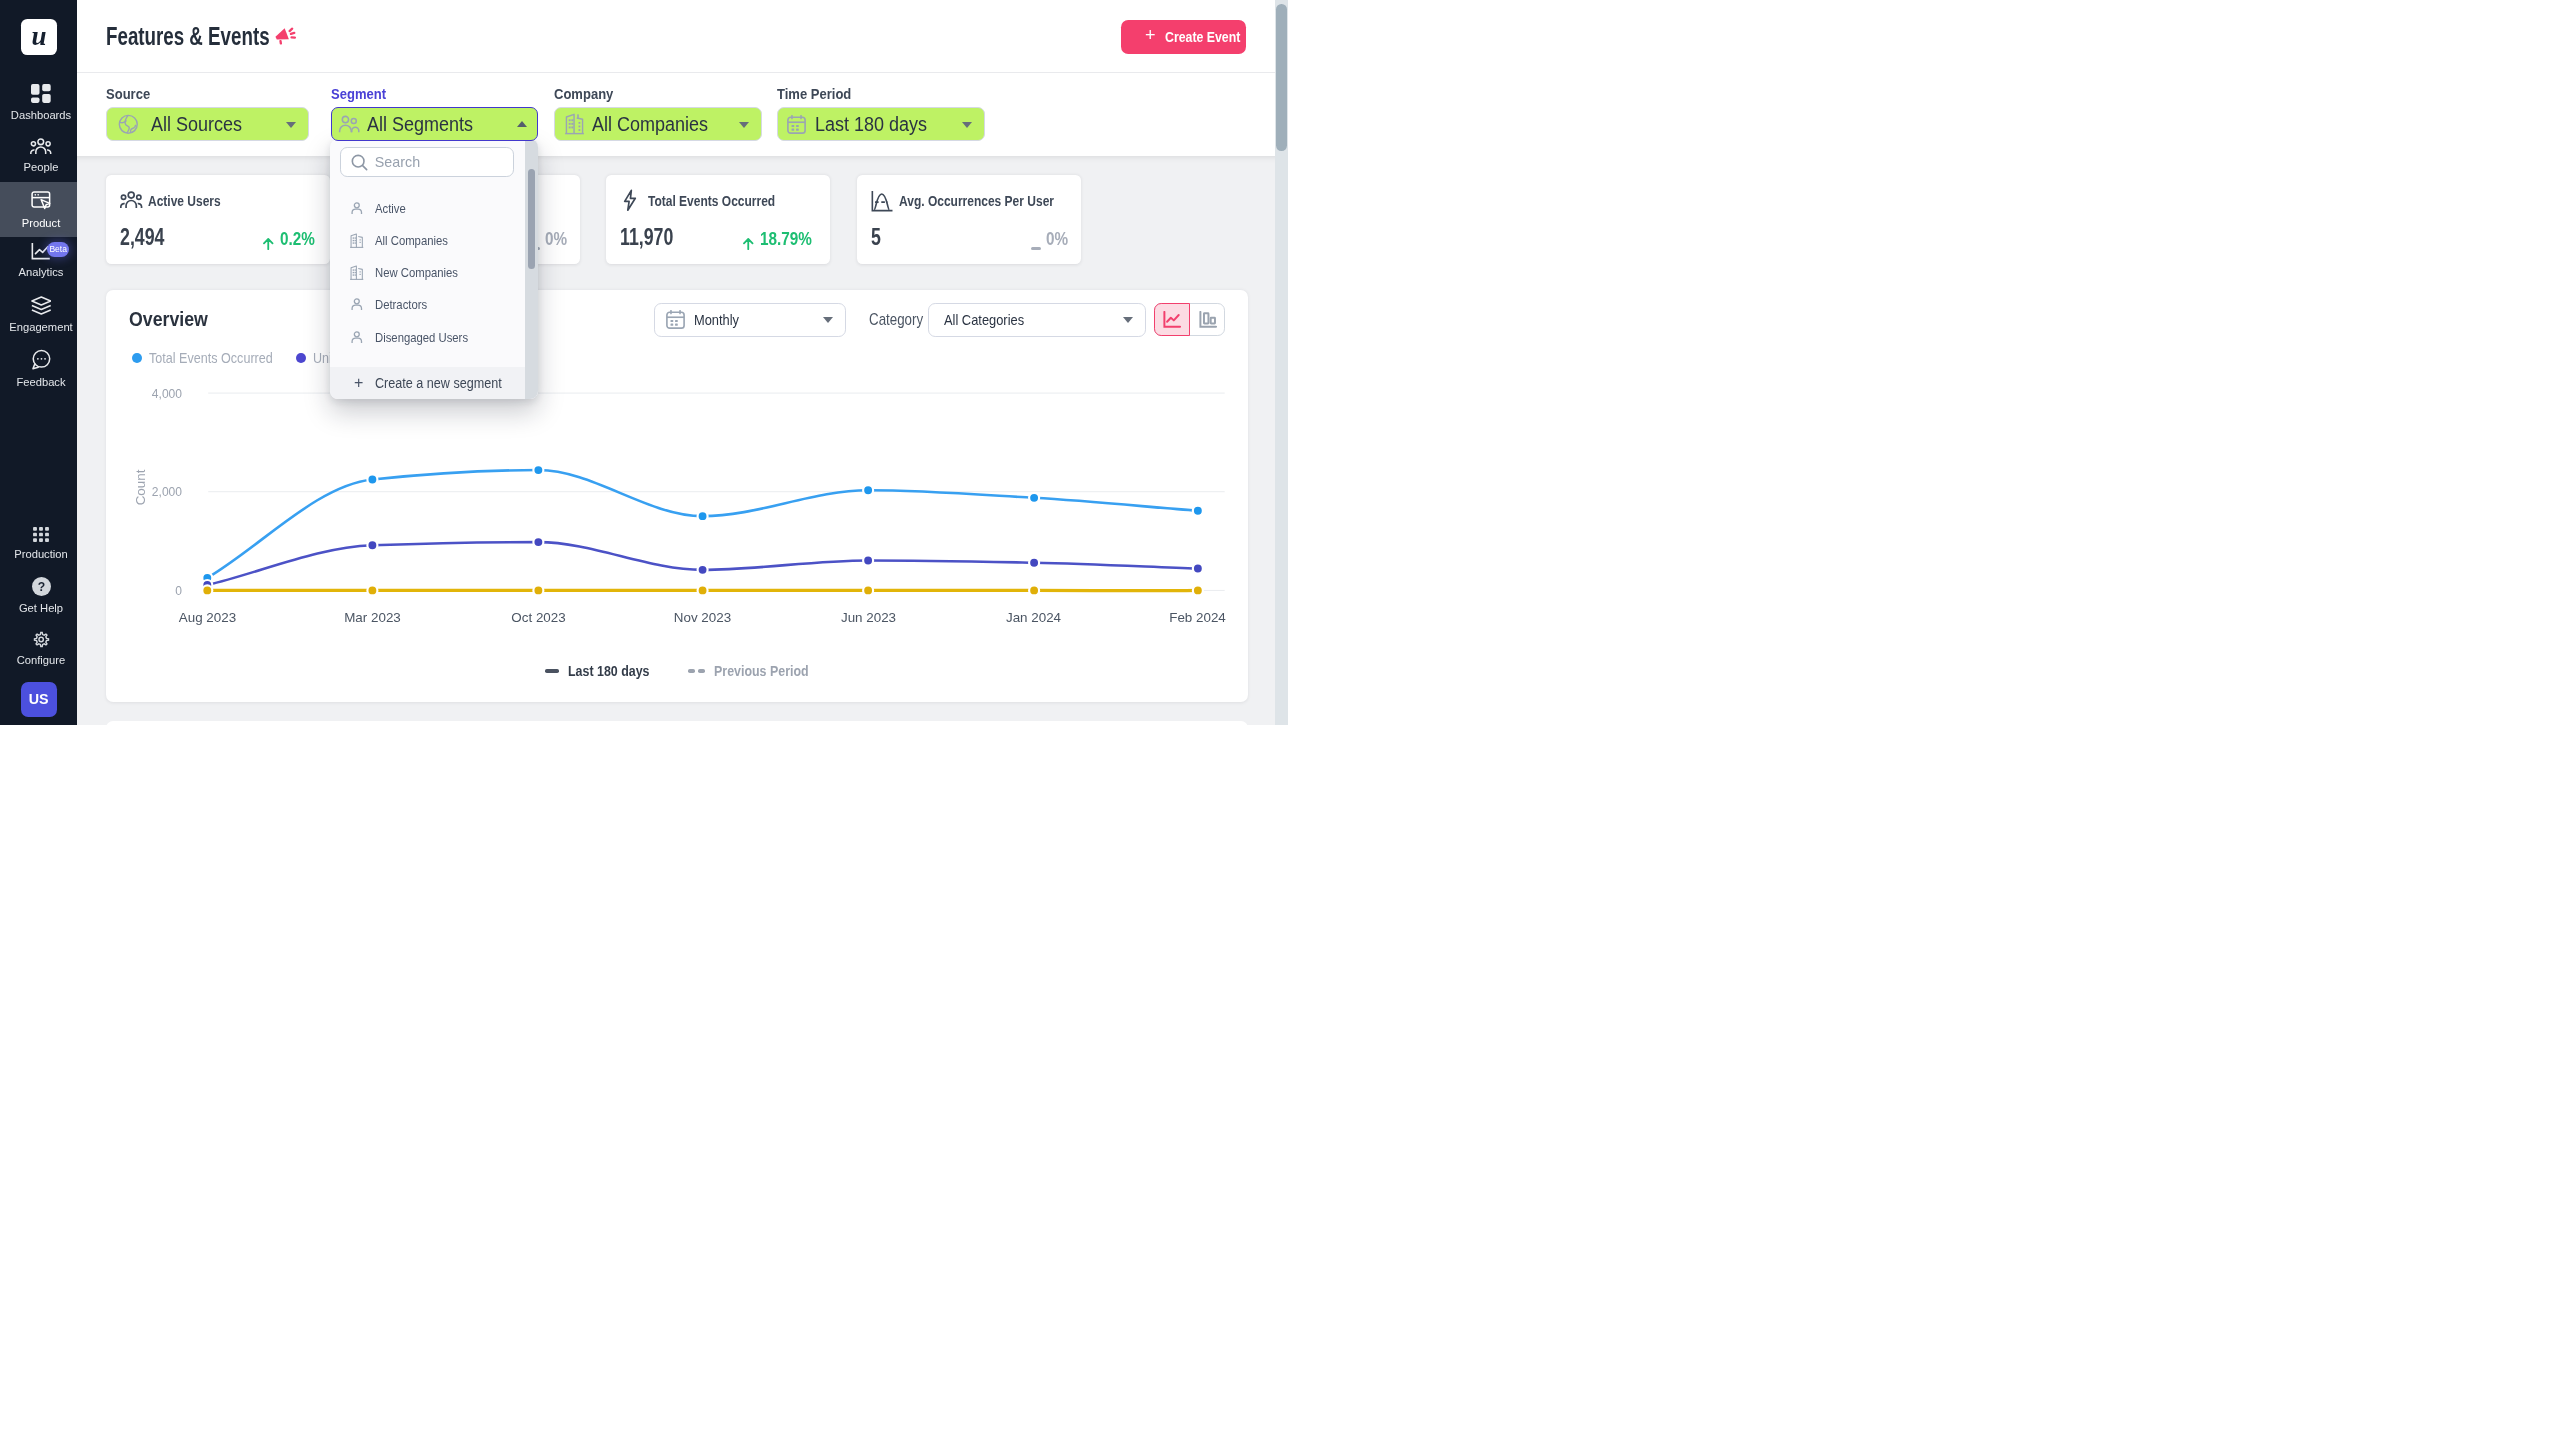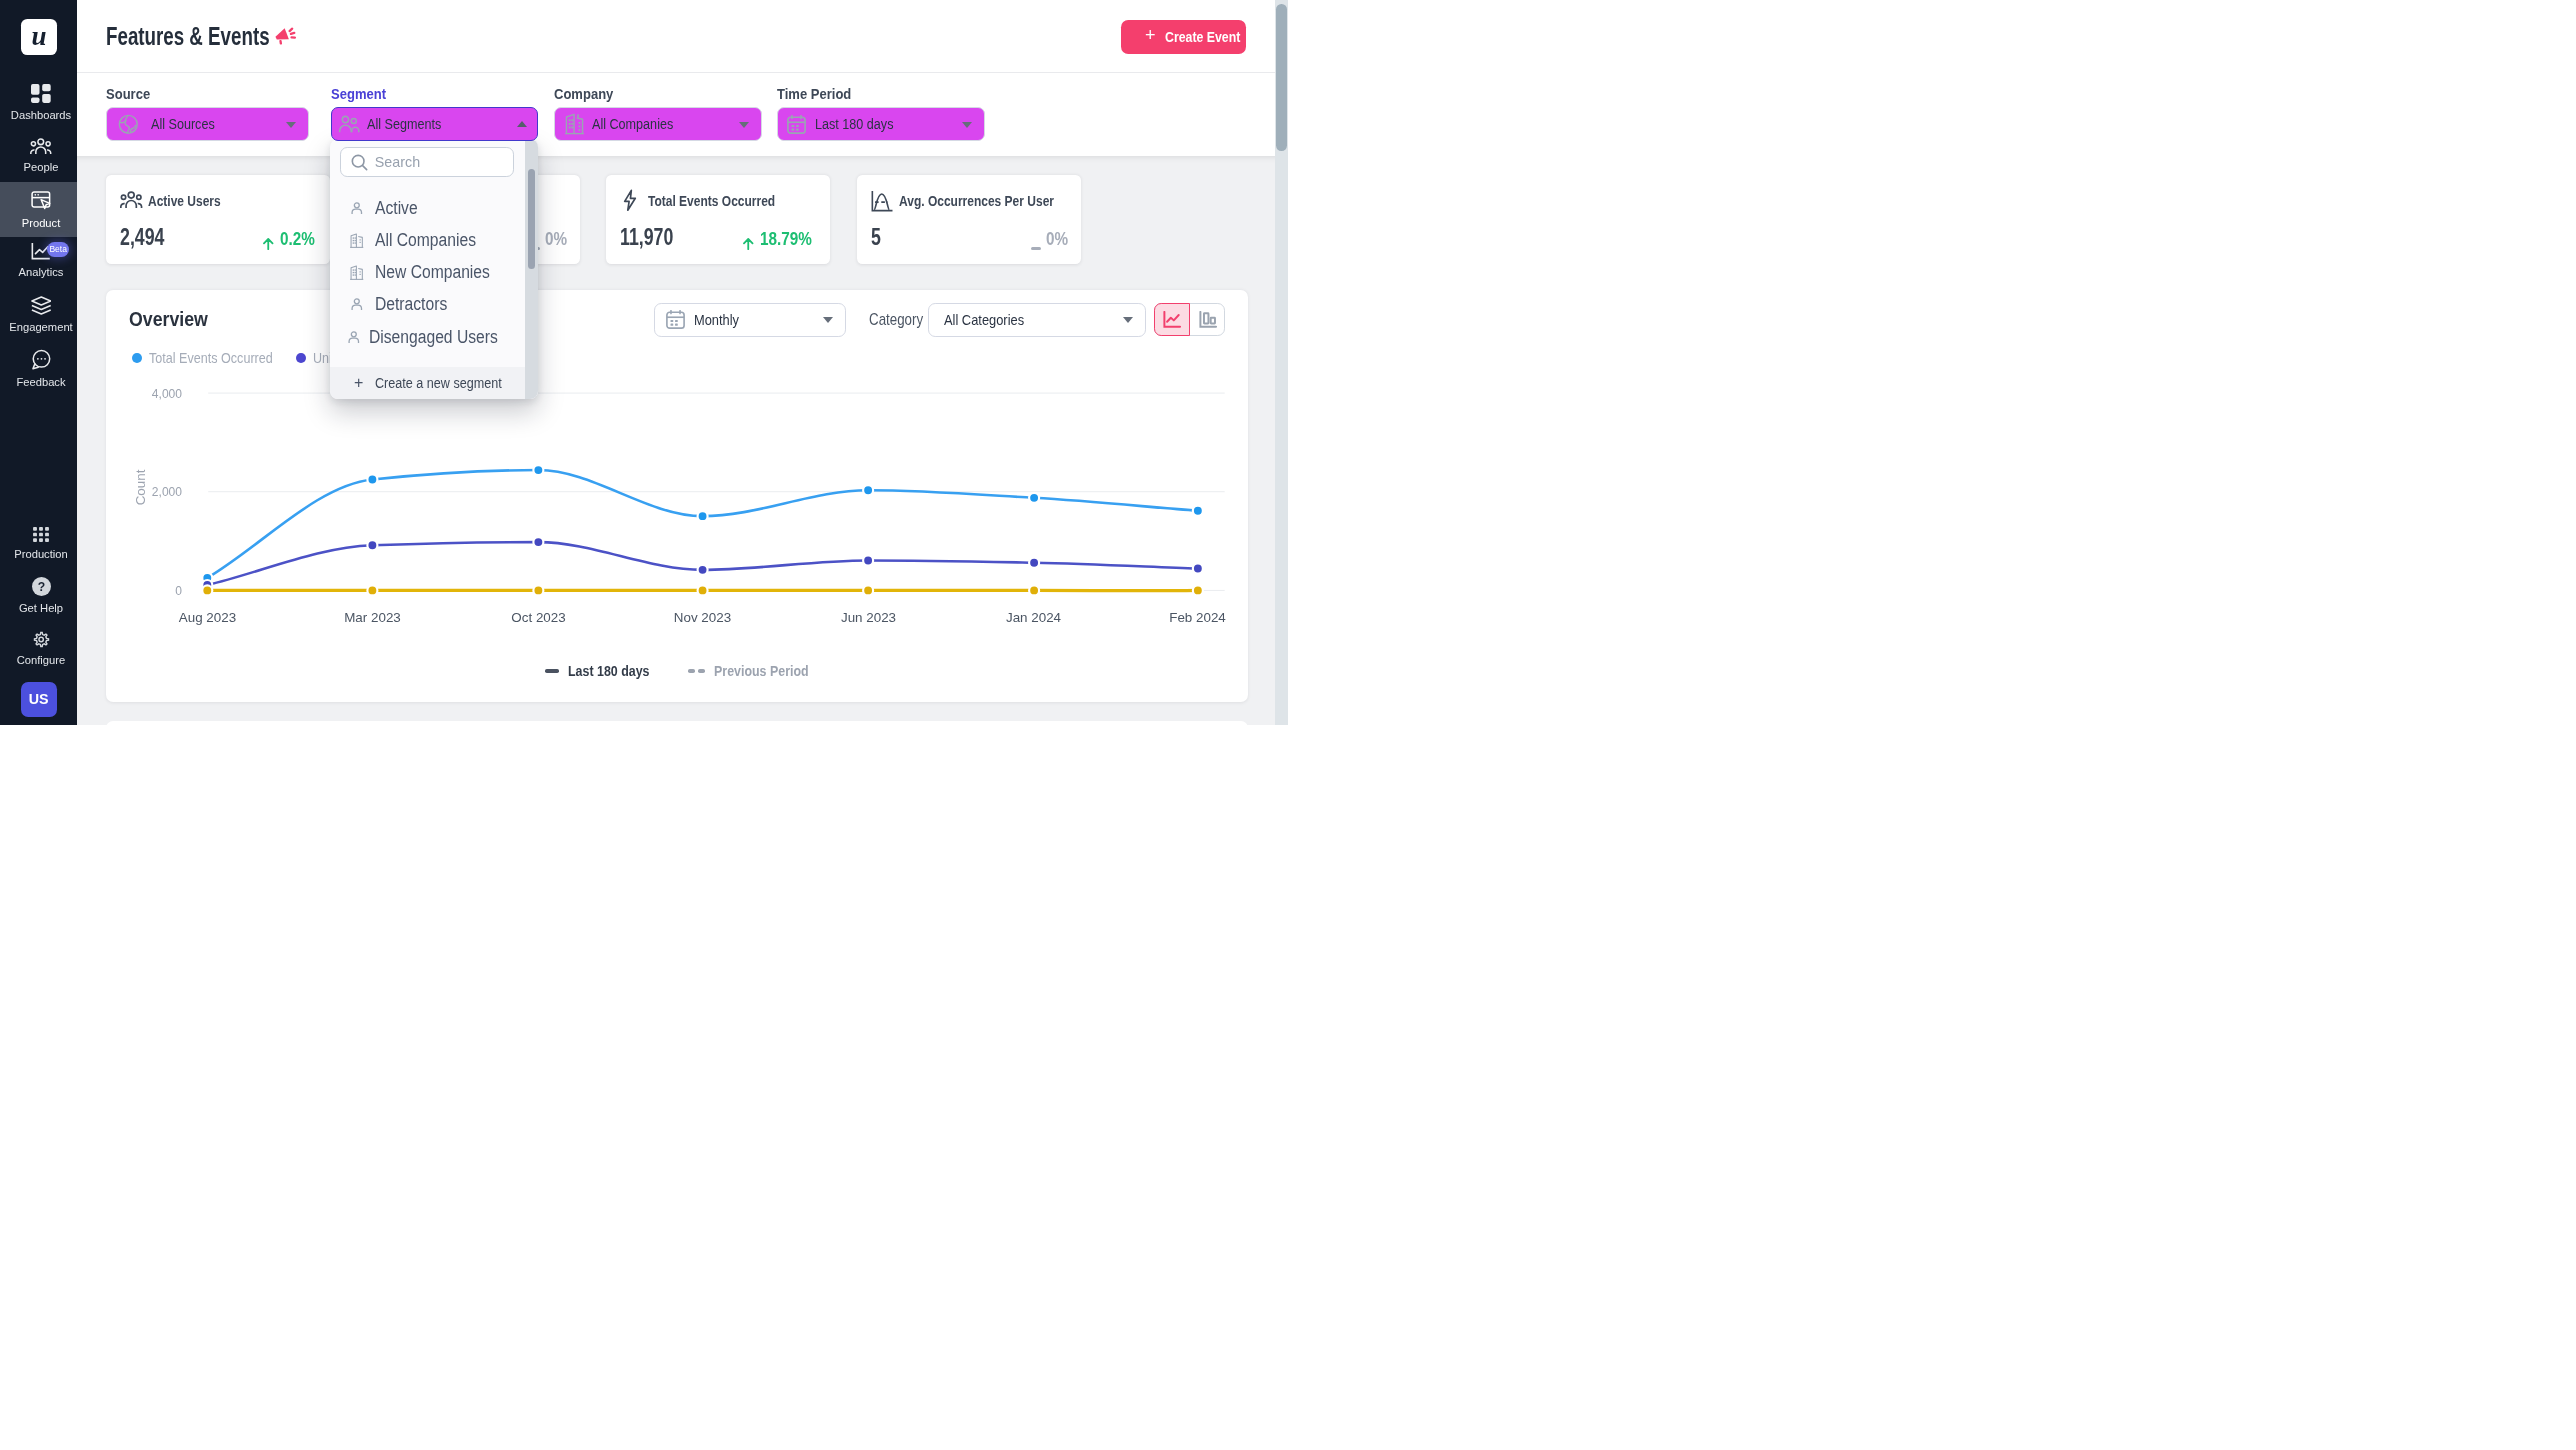--- a/index.html
+++ b/index.html
@@ -12,21 +12,21 @@
 .snav svg{display:block;margin:0 auto 6.3px}
 .hl{position:absolute;left:0;top:182px;width:77px;height:55px;background:#454D5B}
 .beta{position:absolute;left:47px;top:242px;width:22.4px;height:15px;background:#7376ED;box-shadow:0 0 9px 2.7px rgba(105,110,235,0.30);border-radius:8px;color:#fff;font-size:8.5px;line-height:15px;text-align:center;z-index:5}
 .avatar{position:absolute;left:20.6px;top:682px;width:36px;height:35px;background:#4C50DE;border-radius:7.2px;color:#fff;font-weight:bold;font-size:14.3px;text-align:center;line-height:35px}
 
 .title{position:absolute;left:106px;top:22.4px;font-size:25px;font-weight:bold;color:#252E3B;transform:scaleX(0.75);transform-origin:0 50%;white-space:nowrap}
 .createbtn{position:absolute;left:1121px;top:19.7px;width:125px;height:34px;background:#F43F6D;border-radius:7.2px;color:#fff;display:flex;align-items:center;padding-left:24px}.createbtn .p{font-size:18px;font-weight:400;margin-right:9px;margin-top:-1.8px}.createbtn .t{font-size:14px;font-weight:bold;display:inline-block;transform:scaleX(0.88);transform-origin:0 50%;white-space:nowrap}
 .hdrline{position:absolute;left:77px;top:72px;width:1211px;height:0.9px;background:#E9EAED}
 
 .flabel{position:absolute;top:86px;font-size:14.8px;font-weight:bold;color:#3E4857;transform:scaleX(0.88);transform-origin:0 50%}
-.sel{position:absolute;top:107px;height:34px;background:#d946ef;border:0.9px solid #D5D9E4;border-radius:7px;display:flex;align-items:center;color:#2A3342;font-size:14px}
+.sel{position:absolute;top:107px;height:34px;background:#bef264;border:0.9px solid #D5D9E4;border-radius:7px;display:flex;align-items:center;color:#2A3342;font-size:20px}
 .sel .ic{margin-left:10.7px;margin-right:12.5px;display:flex}.seltxt{display:inline-block;transform:scaleX(0.9);transform-origin:0 50%;white-space:nowrap}
 .caret{position:absolute;right:11.6px;top:14.3px;width:0;height:0;border-left:5.8px solid transparent;border-right:5.8px solid transparent;border-top:6.3px solid #666E7A}
 .caretup{position:absolute;right:9.8px;top:13.4px;width:0;height:0;border-left:5.8px solid transparent;border-right:5.8px solid transparent;border-bottom:6.3px solid #555E6C}
 
 .graybg{position:absolute;left:77px;top:156px;width:1211px;height:570px;background:#F0F1F3;box-shadow:inset 0 5.4px 6.3px -4.5px rgba(0,0,0,0.10)}
 
 .card{position:absolute;top:175px;width:224px;height:89px;background:#fff;border-radius:5.4px;box-shadow:0 0.9px 3.6px rgba(25,30,40,0.10)}
 .cardtt{position:absolute;left:42px;top:17px;font-size:15px;font-weight:bold;color:#3E4857;white-space:nowrap;transform:scaleX(0.8);transform-origin:0 50%}
 .cardic{position:absolute;left:14.3px;top:16px}
 .cardval{position:absolute;left:14.3px;top:48px;font-size:24px;font-weight:bold;color:#3A424E;transform:scaleX(0.74);transform-origin:0 50%}
@@ -38,21 +38,21 @@
 .psel{position:absolute;top:12.5px;height:34px;background:#fff;border:0.9px solid #D5D9E4;border-radius:7.2px;display:flex;align-items:center;color:#2A3342;font-size:14.3px}
 .lgdot{width:9.8px;height:9.8px;border-radius:50%;display:inline-block;margin-right:7.2px;flex:none}
 .legend{position:absolute;top:60px;font-size:14.3px;color:#A5ACB8;display:flex;align-items:center}.legend .t{display:inline-block;transform:scaleX(0.88);transform-origin:0 50%;white-space:nowrap}
 .ylab{position:absolute;font-size:13.4px;color:#9CA3AF;text-align:right;width:54px;transform:scaleX(0.9);transform-origin:100% 50%}
 .xlab{position:absolute;top:320px;font-size:13.4px;color:#4B5563;text-align:center;width:81px}
 .count{position:absolute;left:17px;top:190px;font-size:13.4px;color:#9CA3AF;transform:rotate(-90deg)}
 .blegend{position:absolute;top:373px;font-size:14.8px;display:flex;align-items:center}.blegend .t{display:inline-block;transform:scaleX(0.84);transform-origin:0 50%;white-space:nowrap}
 
 .dd{position:absolute;left:330px;top:139px;width:208px;height:260px;background:#FAFAFC;border-radius:8px;box-shadow:0 12.5px 27px rgba(20,25,40,0.22),0 2.7px 7.2px rgba(20,25,40,0.10);z-index:60}
 .ddsearch{position:absolute;left:9.8px;top:8px;width:174px;height:30px;background:#fff;border:0.9px solid #CBD2DC;border-radius:7.2px;display:flex;align-items:center;color:#98A1AE;font-size:14.3px}
-.dditem{position:absolute;left:0;width:182px;height:32px;display:flex;align-items:center;font-size:18px;color:#4A5568}.dditem .t{display:inline-block;transform:scaleX(0.87);transform-origin:0 50%;white-space:nowrap}
+.dditem{position:absolute;left:0;width:182px;height:32px;display:flex;align-items:center;font-size:13px;color:#4A5568}.dditem .t{display:inline-block;transform:scaleX(0.87);transform-origin:0 50%;white-space:nowrap}
 .dditem .ic{margin-left:18px;margin-right:9px;display:flex;width:18px;justify-content:center}
 .ddfoot{position:absolute;left:0;bottom:0;width:208px;height:32px;background:#F1F2F5;border-radius:0 0 8px 8px;display:flex;align-items:center;font-size:14px;color:#3E4857}
 .ddtrack{position:absolute;right:0;top:0;bottom:0;width:13.4px;background:#D6DBE0;border-radius:0 8px 8px 0}.ddbar{position:absolute;right:3.1px;top:29.5px;width:7.2px;height:100px;background:#9AA3B1;border-radius:3.6px;z-index:2}
 
 .sbtrack{position:absolute;right:0;top:0;width:13.4px;height:725px;background:#DEE4E8;z-index:90}
 .sbthumb{position:absolute;right:1.3px;top:3.6px;width:10.7px;height:147px;background:#9FAFBA;border-radius:5.4px}
 .bottompanel{position:absolute;left:106px;top:721px;width:1142px;height:18px;background:#fff;border-radius:7.2px 7.2px 0 0}
 svg{display:block}
 </style>
 </head>

